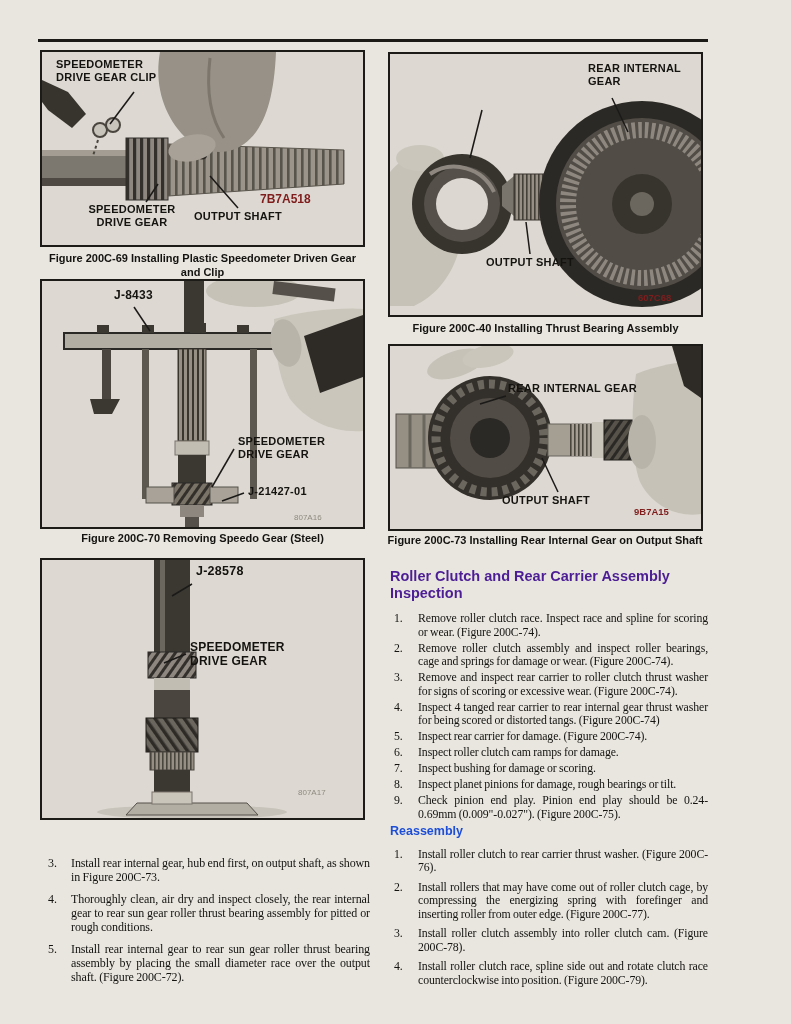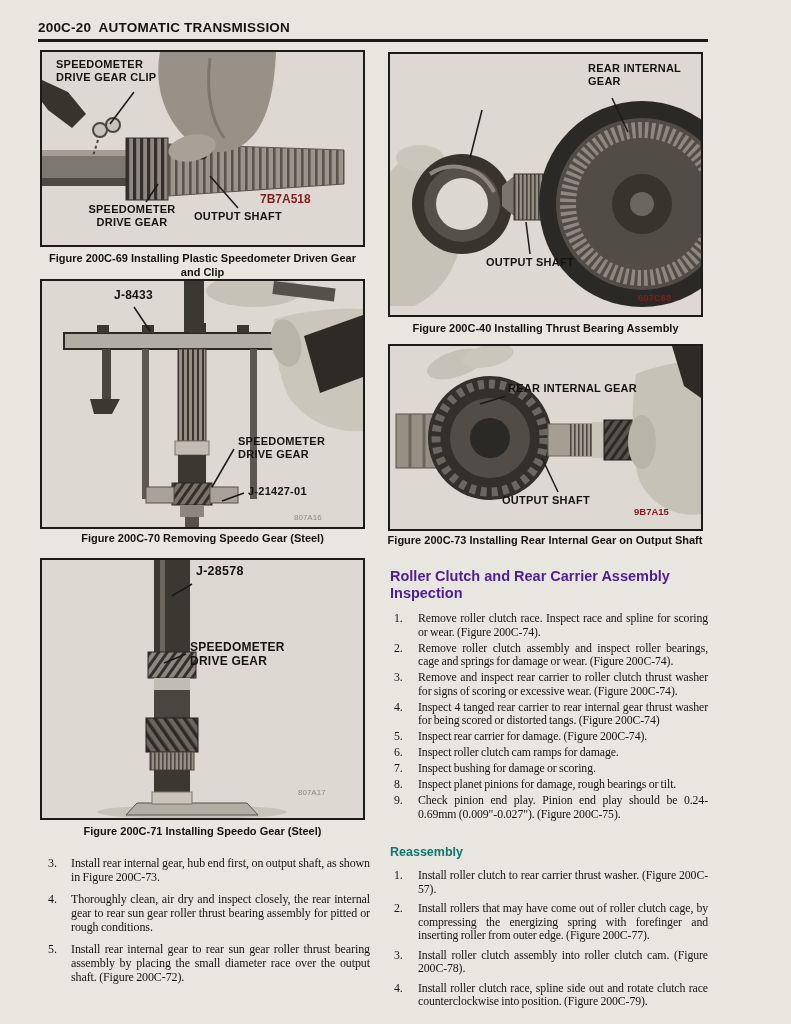--- a/index.html
+++ b/index.html
@@ -12,35 +12,34 @@
   .photo-svg{position:absolute;left:0;top:0;display:block;}
   .photo-label{position:absolute;font:700 11px/13px "Liberation Sans",sans-serif;
         letter-spacing:.25px;white-space:pre-line;color:#14130f;}
   .photo-label.center{text-align:center;}
   .photo-code{position:absolute;font:700 9.5px "Liberation Sans",sans-serif;color:#7f1d1d;}
   .photo-code.faint{font-weight:400;font-size:8px;color:#8f8a80;}
   .caption{position:absolute;font:700 11px/14px "Liberation Sans",sans-serif;text-align:center;
         white-space:pre-line;color:#14130f;}
   .flowcol{position:absolute;}
   .h1{font:700 14.5px/17px "Liberation Sans",sans-serif;white-space:pre-line;color:#4c1d95;margin:12px 0 10px 0;}
-  .h2{font:700 12.5px/15px "Liberation Sans",sans-serif;color:#0f766e;margin:24px 0 9px 0;}
+  .h2{font:700 12.5px/15px "Liberation Sans",sans-serif;color:#1d4ed8;margin:2px 0 9px 0;}
   .li{display:flex;margin-bottom:2.5px;font:11.8px/13.5px "Liberation Serif",serif;
       letter-spacing:-.1px;word-spacing:-.5px;color:#14130f;}
   .li .num{flex:none;width:24px;padding-left:4px;}
   .li .txt{flex:1;text-align:justify;}
   .steps .li{margin-bottom:8px;font-size:12px;line-height:14px;}
   .steps .li .num{width:23px;padding-left:2px;}
   .re .li{margin-bottom:6px;}
 </style>
 </head>
 <body>
 
 <div class="page">
 
-  <div class="header-title">200C-20  AUTOMATIC TRANSMISSION</div>
   <div class="header-rule"></div>
 
   <div class="figbox" style="left:40px;top:50px;width:321px;height:193px">
     <svg class="photo-svg" width="321" height="193" viewBox="0 0 321 193">
       <defs>
         <pattern id="v69" width="7" height="8" patternUnits="userSpaceOnUse">
           <rect width="7" height="8" fill="#9a948a"></rect>
             <rect width="2.6" height="8" fill="#58534b"></rect>
         </pattern>
         <pattern id="d69" width="7" height="8" patternUnits="userSpaceOnUse">
@@ -153,21 +152,20 @@
       <rect x="112" y="210" width="36" height="22" fill="#3b3832"></rect>
       <rect x="110" y="232" width="40" height="12" fill="#cac5bb" stroke="#7a756c"></rect>
       <line x1="150" y1="24" x2="130" y2="36" stroke="#1b1a18" stroke-width="1.5"></line>
       <line x1="144" y1="94" x2="122" y2="103" stroke="#1b1a18" stroke-width="1.5"></line>
     </svg>
     <div class="photo-label" style="left:154px;top:5px;font-size:12.5px">J-28578</div>
     <div class="photo-label" style="left:148px;top:80px;font-size:12px;line-height:14px">SPEEDOMETER
 DRIVE GEAR</div>
     <div class="photo-code faint" style="left:256px;top:228px">807A17</div>
   </div>
-  <div class="caption" style="left:40px;top:824px;width:325px">Figure 200C-71 Installing Speedo Gear (Steel)</div>
 
   <div class="flowcol steps" style="left:46px;top:856px;width:324px">
     <div class="li">
       <span class="num">3.</span>
       <span class="txt">Install rear internal gear, hub end first, on output shaft, as shown in Figure 200C-73.</span>
     </div>
     <div class="li">
       <span class="num">4.</span>
       <span class="txt">Thoroughly clean, air dry and inspect closely, the rear internal gear to rear sun gear roller thrust bearing assembly for pitted or rough conditions.</span>
     </div>
@@ -289,21 +287,21 @@
     <div class="li">
       <span class="num">9.</span>
       <span class="txt">Check pinion end play. Pinion end play should be 0.24-0.69mm (0.009"-0.027"). (Figure 200C-75).</span>
     </div>
 
     <div class="h2">Reassembly</div>
 
     <div class="re">
       <div class="li">
         <span class="num">1.</span>
-        <span class="txt">Install roller clutch to rear carrier thrust washer. (Figure 200C-57).</span>
+        <span class="txt">Install roller clutch to rear carrier thrust washer. (Figure 200C-76).</span>
       </div>
       <div class="li">
         <span class="num">2.</span>
         <span class="txt">Install rollers that may have come out of roller clutch cage, by compressing the energizing spring with forefinger and inserting roller from outer edge. (Figure 200C-77).</span>
       </div>
       <div class="li">
         <span class="num">3.</span>
         <span class="txt">Install roller clutch assembly into roller clutch cam. (Figure 200C-78).</span>
       </div>
       <div class="li">

